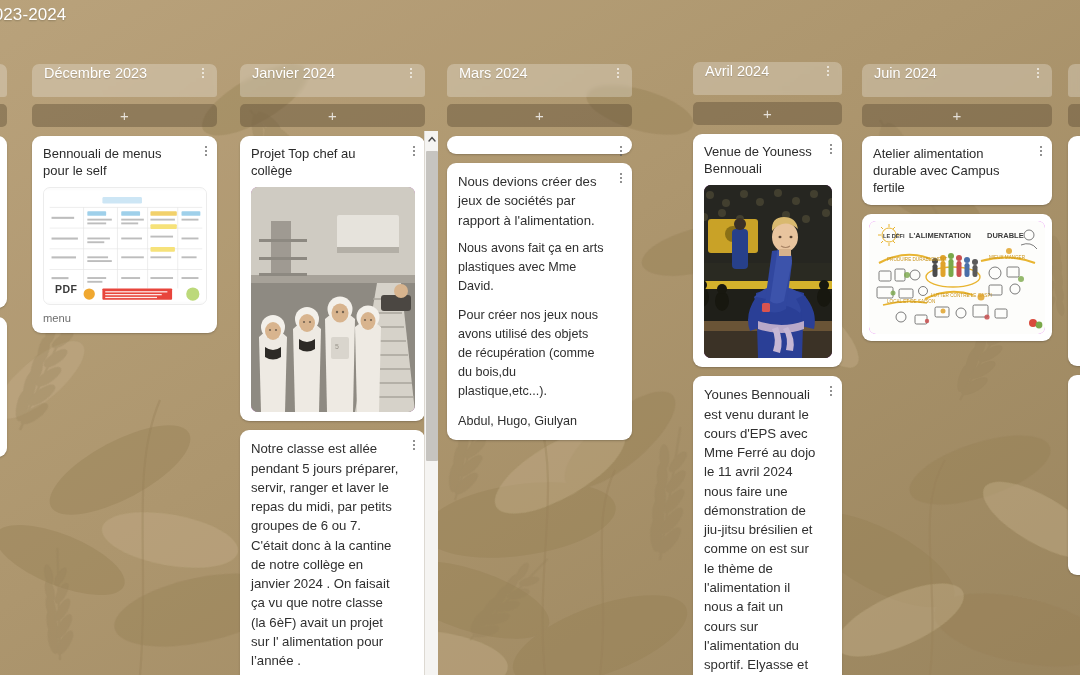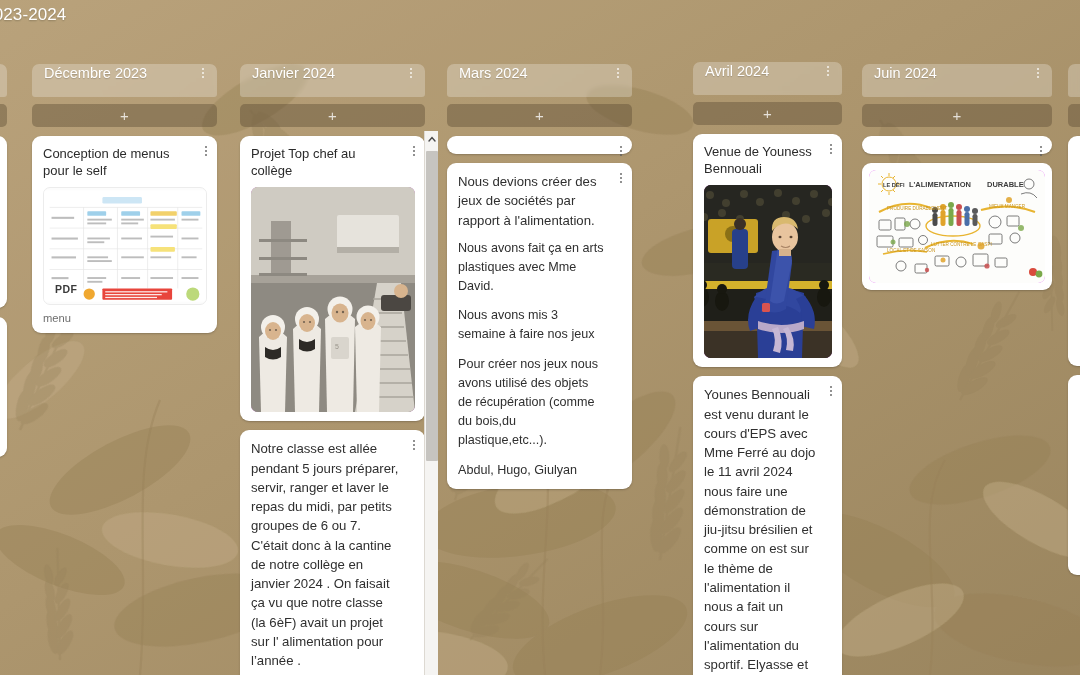--- a/index.html
+++ b/index.html
@@ -301,21 +301,21 @@
     <div class="col-add">
       <span>+</span>
     </div>
     <div class="col-body">
       <article class="card">
         <span class="kebab dark card-kebab">
             <i></i>
             <i></i>
             <i></i>
           </span>
-        <div class="card-title">Conception de menus pour le self</div>
+        <div class="card-title">Bennouali de menus pour le self</div>
         <div class="card-media" style="height:118px;background:#fcfcfc;border:1px solid #ececec;">
           <svg viewBox="0 0 172 118" style="width:100%;height:100%;display:block" xmlns="http://www.w3.org/2000/svg">
             <rect width="172" height="118" fill="#ffffff"></rect>
             <rect x="62" y="7" width="42" height="7" rx="1.5" fill="#cde6f5"></rect>
             <g fill="#9fd0ea">
               <rect x="46" y="22" width="20" height="5" rx="1"></rect>
               <rect x="82" y="22" width="20" height="5" rx="1"></rect>
             </g>
             <rect x="113" y="22" width="28" height="5" rx="1" fill="#f2d16b"></rect>
             <rect x="146" y="22" width="20" height="5" rx="1" fill="#9fd0ea"></rect>
@@ -503,21 +503,20 @@
       </article>
       <article class="card">
         <span class="kebab dark card-kebab">
             <i></i>
             <i></i>
             <i></i>
           </span>
         <div class="card-body lead">Nous devions créer des jeux de sociétés par rapport à l'alimentation.</div>
         <div class="card-body small" style="margin-top:9px">
           <p>Nous avons fait ça en arts plastiques avec Mme David.</p>
-          <p>Nous avons mis 3 semaine à faire nos jeux</p>
           <p>Pour créer nos jeux nous avons utilisé des objets de récupération (comme du bois,du plastique,etc...).</p>
           <p>Abdul, Hugo, Giulyan</p>
         </div>
       </article>
     </div>
   </section>
 
   <section class="column" style="left:655px; top:62px; width:149px;margin-left:38px;">
     <header class="col-header">
       <span class="col-title">Avril 2024</span>
@@ -632,20 +631,21 @@
     <div class="col-add">
       <span>+</span>
     </div>
     <div class="col-body">
       <article class="card">
         <span class="kebab dark card-kebab">
             <i></i>
             <i></i>
             <i></i>
           </span>
+        <div class="card-title">Atelier alimentation durable avec Campus fertile</div>
       </article>
       <article class="card" style="padding:7px;">
         <span class="kebab dark card-kebab">
             <i></i>
             <i></i>
             <i></i>
           </span>
         <div class="card-media no-title" style="height:113px;">
           <svg viewBox="0 0 176 113" preserveAspectRatio="xMidYMid slice" style="width:100%;height:100%;display:block" xmlns="http://www.w3.org/2000/svg">
             <rect width="176" height="113" fill="#fdfdfb"></rect>

